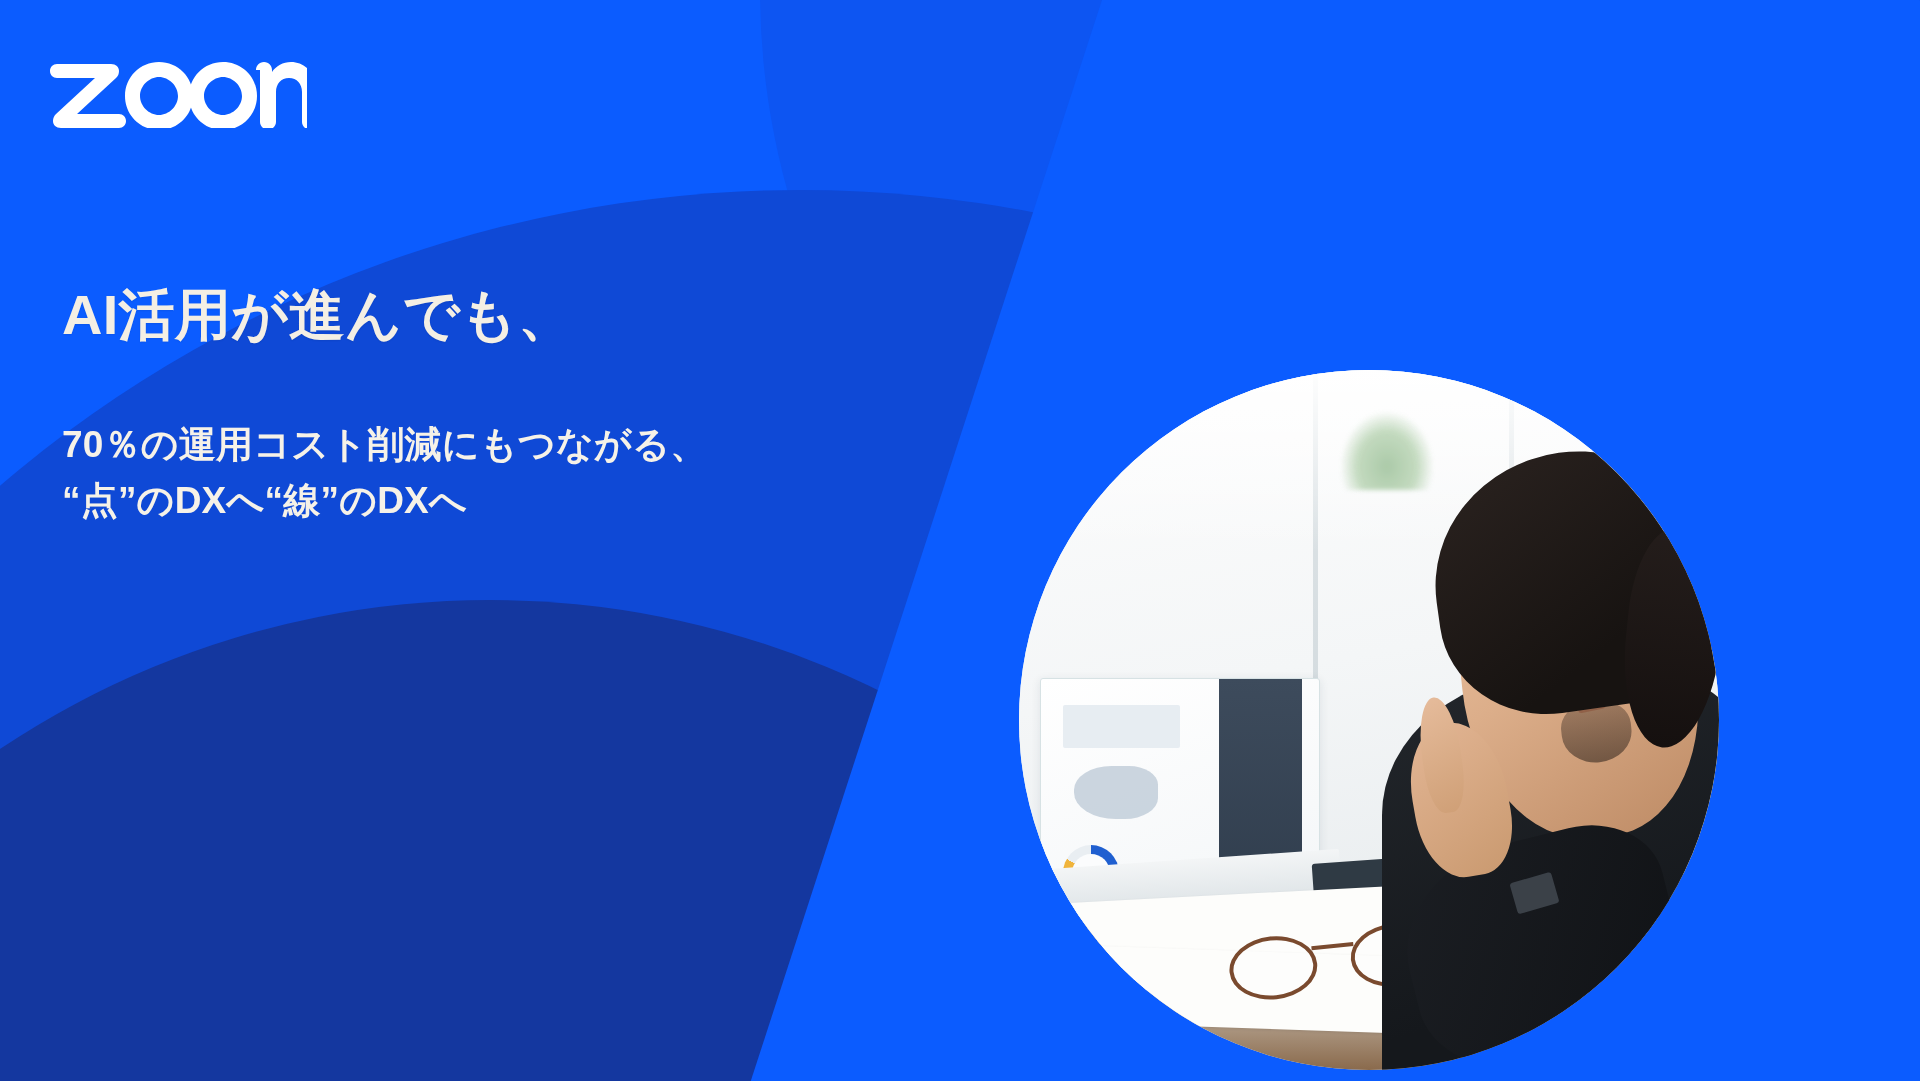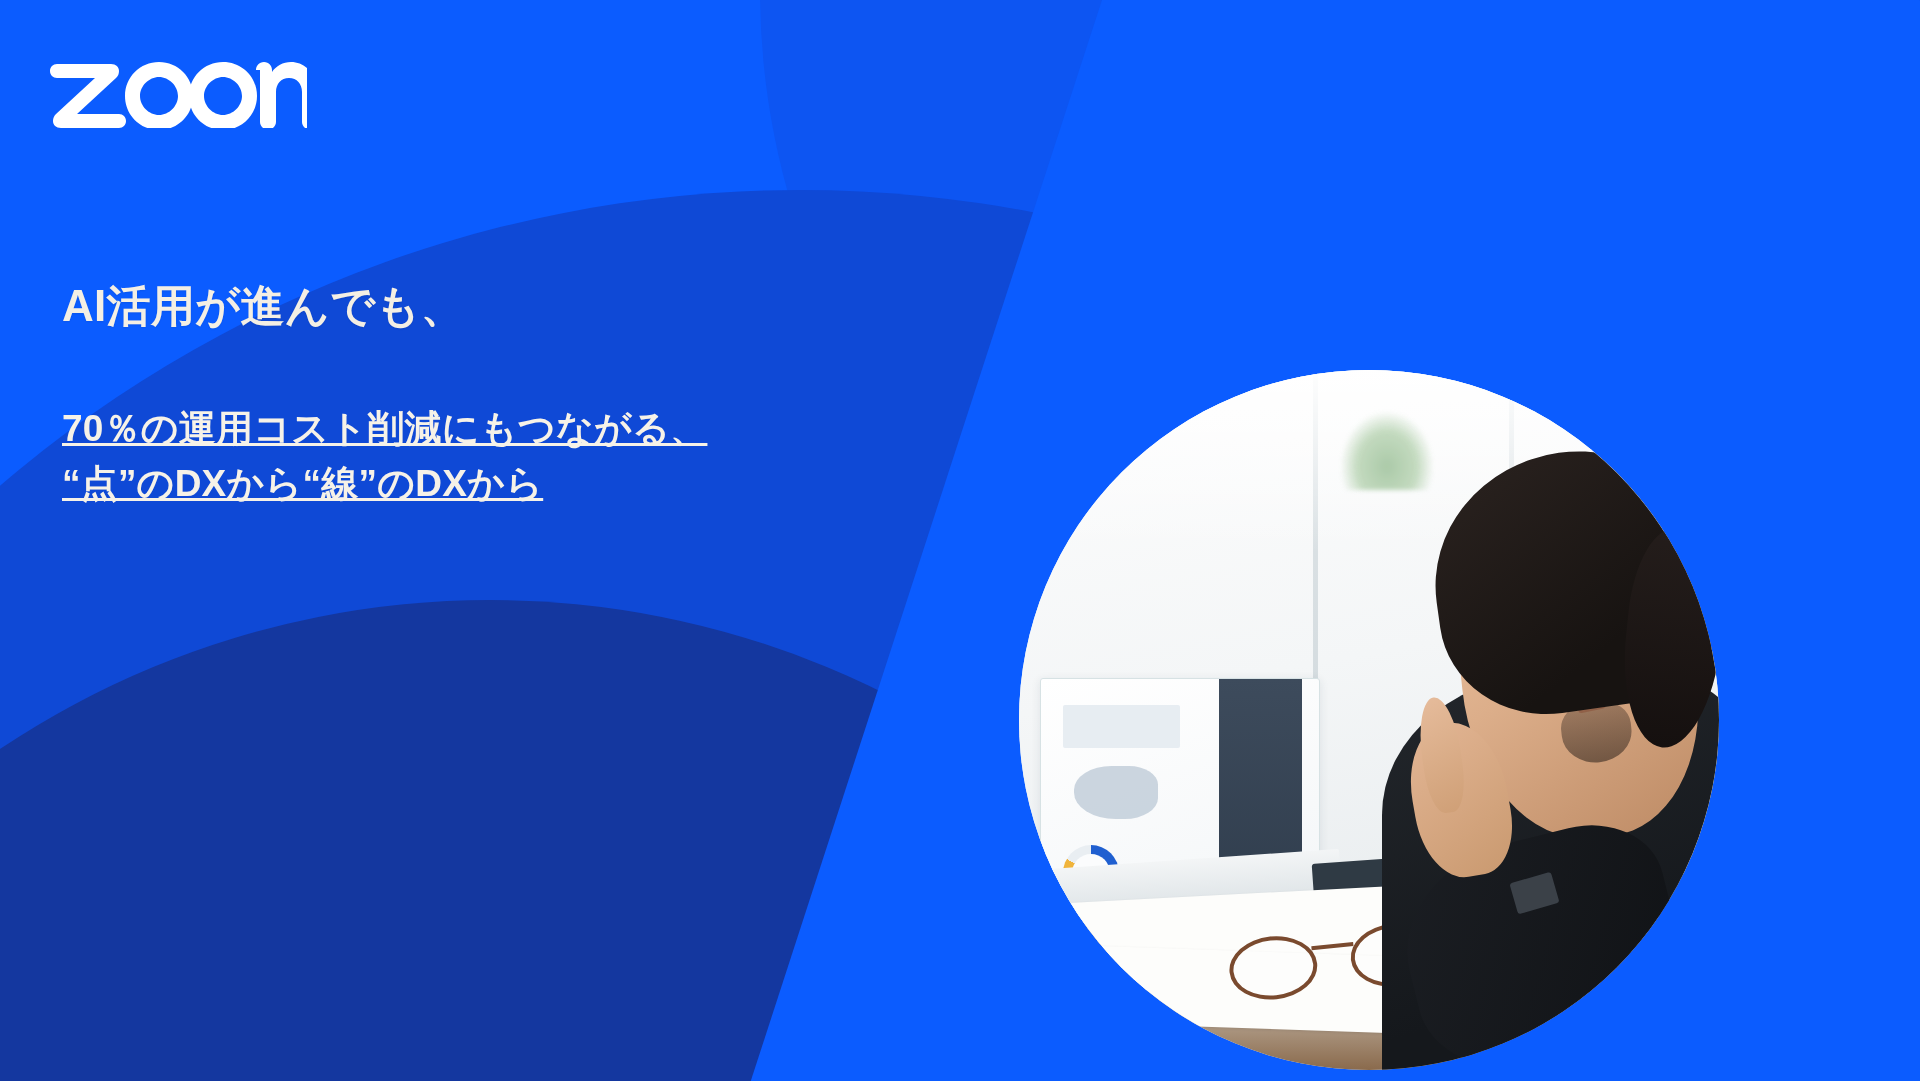--- a/index.html
+++ b/index.html
@@ -42,38 +42,38 @@
   
   .logo{
     position:absolute;left:47px;top:52px;width:260px;height:76px;
   }
   .logo svg{display:block;width:100%;height:100%;}
 
   
   .copy{position:absolute;left:62px;top:276px;width:960px;}
   .headline{
     color:#f4efe4;
-    font-size:44px;
+    font-size:56px;
     font-weight:700;
     line-height:1.38;
     letter-spacing:0.3px;
     margin:0;
     text-shadow:0 1px 2px rgba(0,0,0,.07);
   }
   .headline .hl-line{display:block;white-space:nowrap;}
   .subcopy{
     margin:0;
     margin-top:64px;
     color:#f6f2e8;
     font-size:37px;
     font-weight:700;
     line-height:1.5;
     letter-spacing:0.2px;
   }
-  .subcopy .sub-line{display:block;white-space:nowrap;text-decoration:underline;}
+  .subcopy .sub-line{display:block;white-space:nowrap;}
 
   
   .photo{
     position:absolute;
     left:1019px;top:370px;
     width:700px;height:700px;
     border-radius:50%;
     overflow:hidden;
     background:#eef1f3;
   }
@@ -277,21 +277,21 @@
       </g>
     </svg>
   </div>
 
   <div class="copy">
     <h1 class="headline">
       <span class="hl-line">AI活用が進んでも、</span>
     </h1>
     <p class="subcopy">
       <span class="sub-line">70％の運用コスト削減にもつながる、</span>
-      <span class="sub-line">“点”のDXから“線”のDXから</span>
+      <span class="sub-line">“点”のDXへ“線”のDXへ</span>
     </p>
   </div>
 
   <div class="photo">
     <div class="ph-inner">
 
       <div class="ph-window"></div>
       <div class="ph-mullion m1"></div>
       <div class="ph-mullion m2"></div>
       <div class="ph-blindshade"></div>

